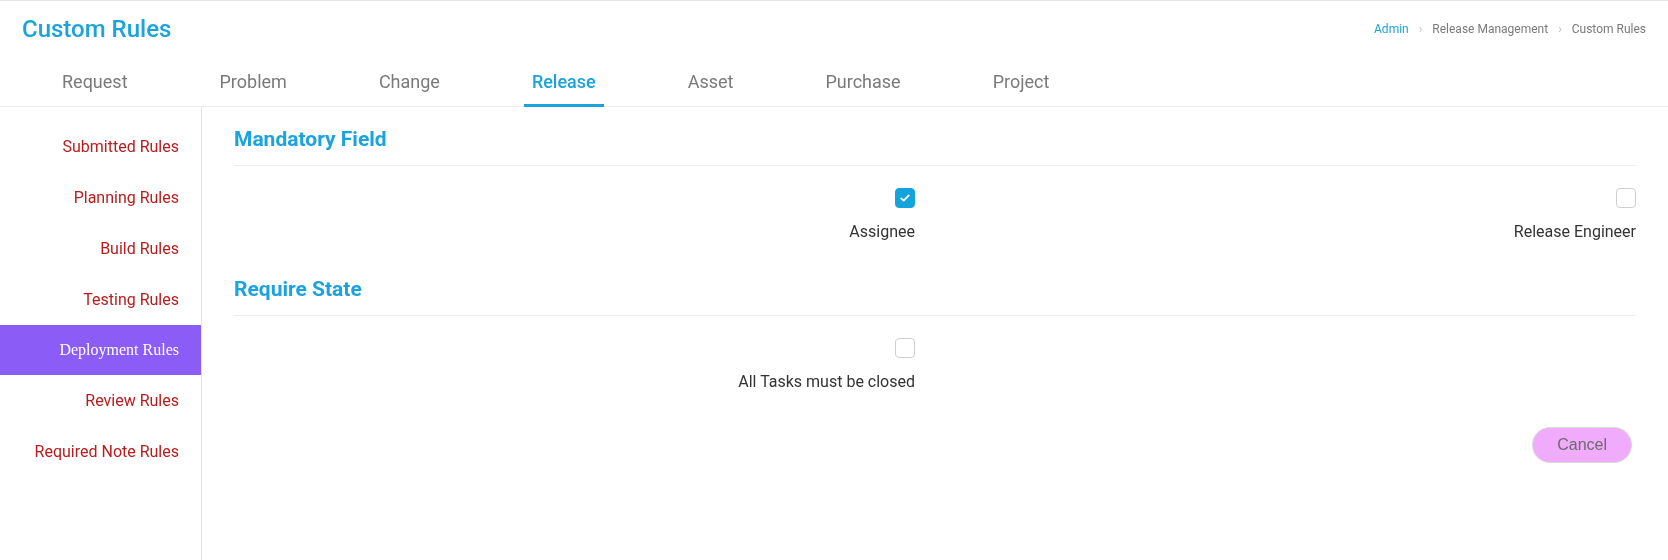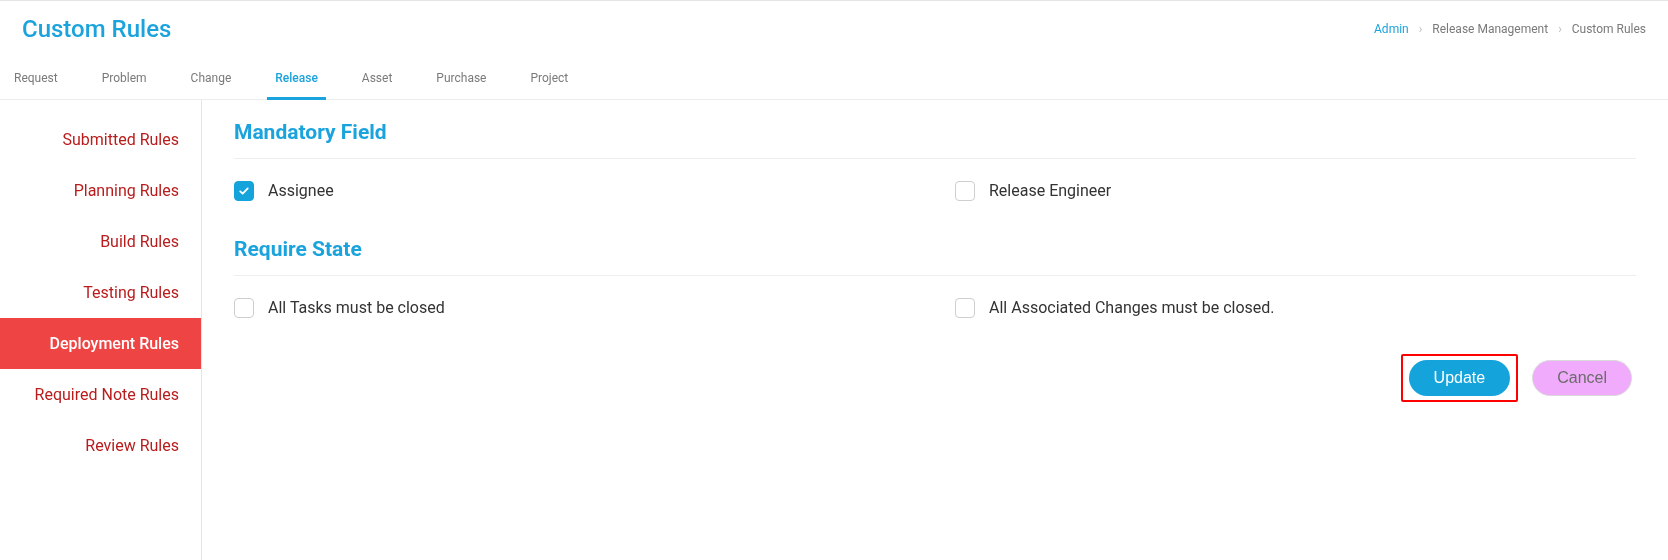--- a/index.html
+++ b/index.html
@@ -44,22 +44,23 @@
     display: flex;
     gap: 28px;
     padding: 0 6px;
     border-bottom: 1px solid #ececec;
     margin-top: 10px;
   }
   .tab {
     padding: 10px 8px 14px 8px;
     color: #7a7a7a;
     cursor: pointer;
-    font-size: 12px;
+    font-size: 18px;
     position: relative;
+    margin-left: 48px;
   }
   .tab.active {
     color: #1ba3dd;
     font-weight: 500;
     text-align: right;
   }
   .tab.active::after {
     content: "";
     position: absolute;
     left: 0; right: 0; bottom: -1px;
@@ -79,23 +80,24 @@
     border-right: 1px solid #e5e5e5;
   }
   .side-item {
     text-align: right;
     padding: 16px 22px;
     color: #b91c1c;
     cursor: pointer;
     font-size: 16px;
   }
   .side-item.active {
-    background: #ef4444;
+    background: #8b5cf6;
     color: #fff;
     font-weight: 500;
+    font-family: Liberation Serif, serif;
   }
 
   .content {
     flex: 1;
     padding: 20px 32px 24px 32px;
   }
   .section-title {
     color: #1ba3dd;
     font-size: 21px;
     font-weight: 700;
@@ -106,22 +108,23 @@
 
   .field-grid {
     display: grid;
     grid-template-columns: 1fr 1fr;
     column-gap: 40px;
     row-gap: 18px;
     margin-bottom: 36px;
   }
   .checkbox-row {
     display: flex;
-    align-items: flex-start;
+    align-items: flex-end;
     gap: 14px;
+    flex-direction: column;
   }
   .cb {
     width: 20px; height: 20px;
     border: 1.5px solid #cfcfcf;
     border-radius: 4px;
     display: inline-flex;
     align-items: center;
     justify-content: center;
     cursor: pointer;
     flex-shrink: 0;
@@ -190,22 +193,22 @@
       <div class="tab">Project</div>
     </div>
 
   <div class="body">
     <div class="sidebar" id="sidebar-container">
         <div class="side-item">Submitted Rules</div>
         <div class="side-item">Planning Rules</div>
         <div class="side-item">Build Rules</div>
         <div class="side-item">Testing Rules</div>
         <div class="side-item active">Deployment Rules</div>
+        <div class="side-item">Review Rules</div>
         <div class="side-item">Required Note Rules</div>
-        <div class="side-item">Review Rules</div>
       </div>
 
     <div class="content">
 
       <div class="section-title">Mandatory Field</div>
       <div class="field-grid" id="mandatory-grid">
           <div class="checkbox-row">
             <span class="cb checked">
               <svg viewBox="0 0 16 16">
                 <path d="M3 8.5 L6.2 11.5 L13 4.5" stroke="#fff" stroke-width="2.4" fill="none" stroke-linecap="round" stroke-linejoin="round"></path>
@@ -218,29 +221,22 @@
             <span class="cb-label">Release Engineer</span>
           </div>
         </div>
 
       <div class="section-title">Require State</div>
       <div class="field-grid" id="requirestate-grid">
           <div class="checkbox-row">
             <span class="cb"></span>
             <span class="cb-label">All Tasks must be closed</span>
           </div>
-          <div class="checkbox-row">
-            <span class="cb"></span>
-            <span class="cb-label">All Associated Changes must be closed.</span>
-          </div>
         </div>
 
       <div class="actions">
-        <span class="highlight-box">
-          <button class="btn btn-primary">Update</button>
-        </span>
         <button class="btn btn-secondary">Cancel</button>
       </div>
 
     </div>
   </div>
 
 </div>
 
 </body></html>

